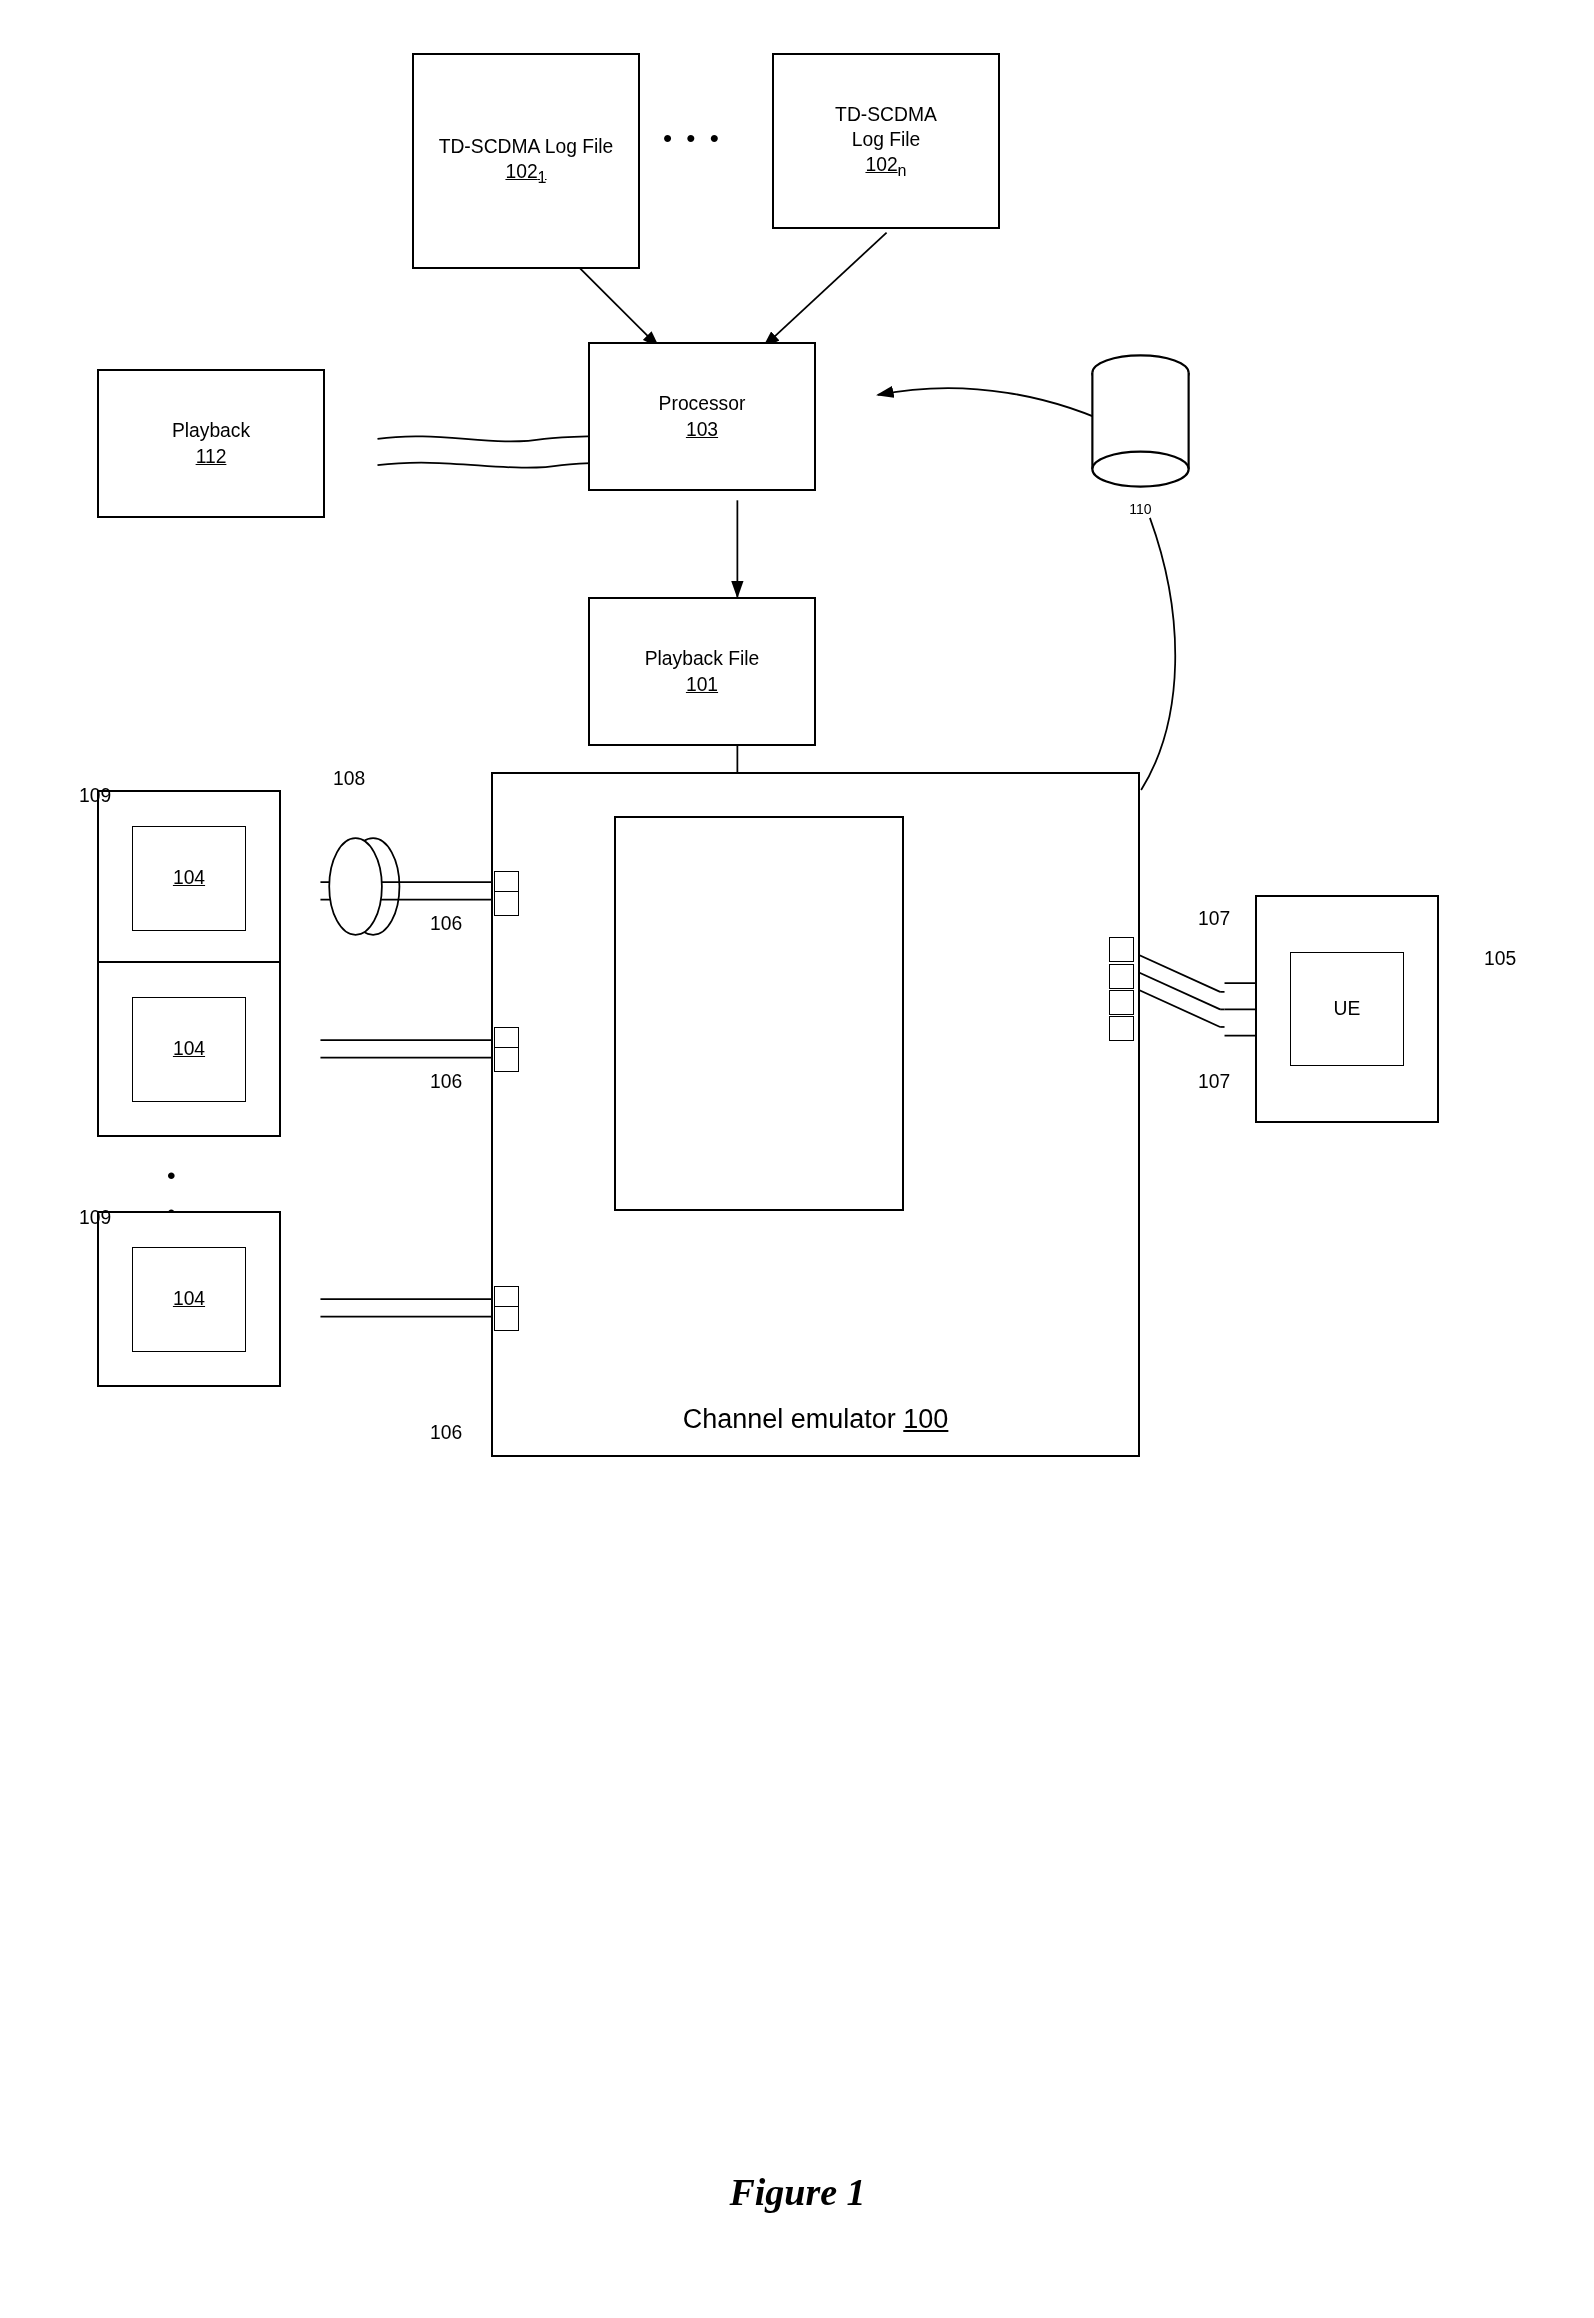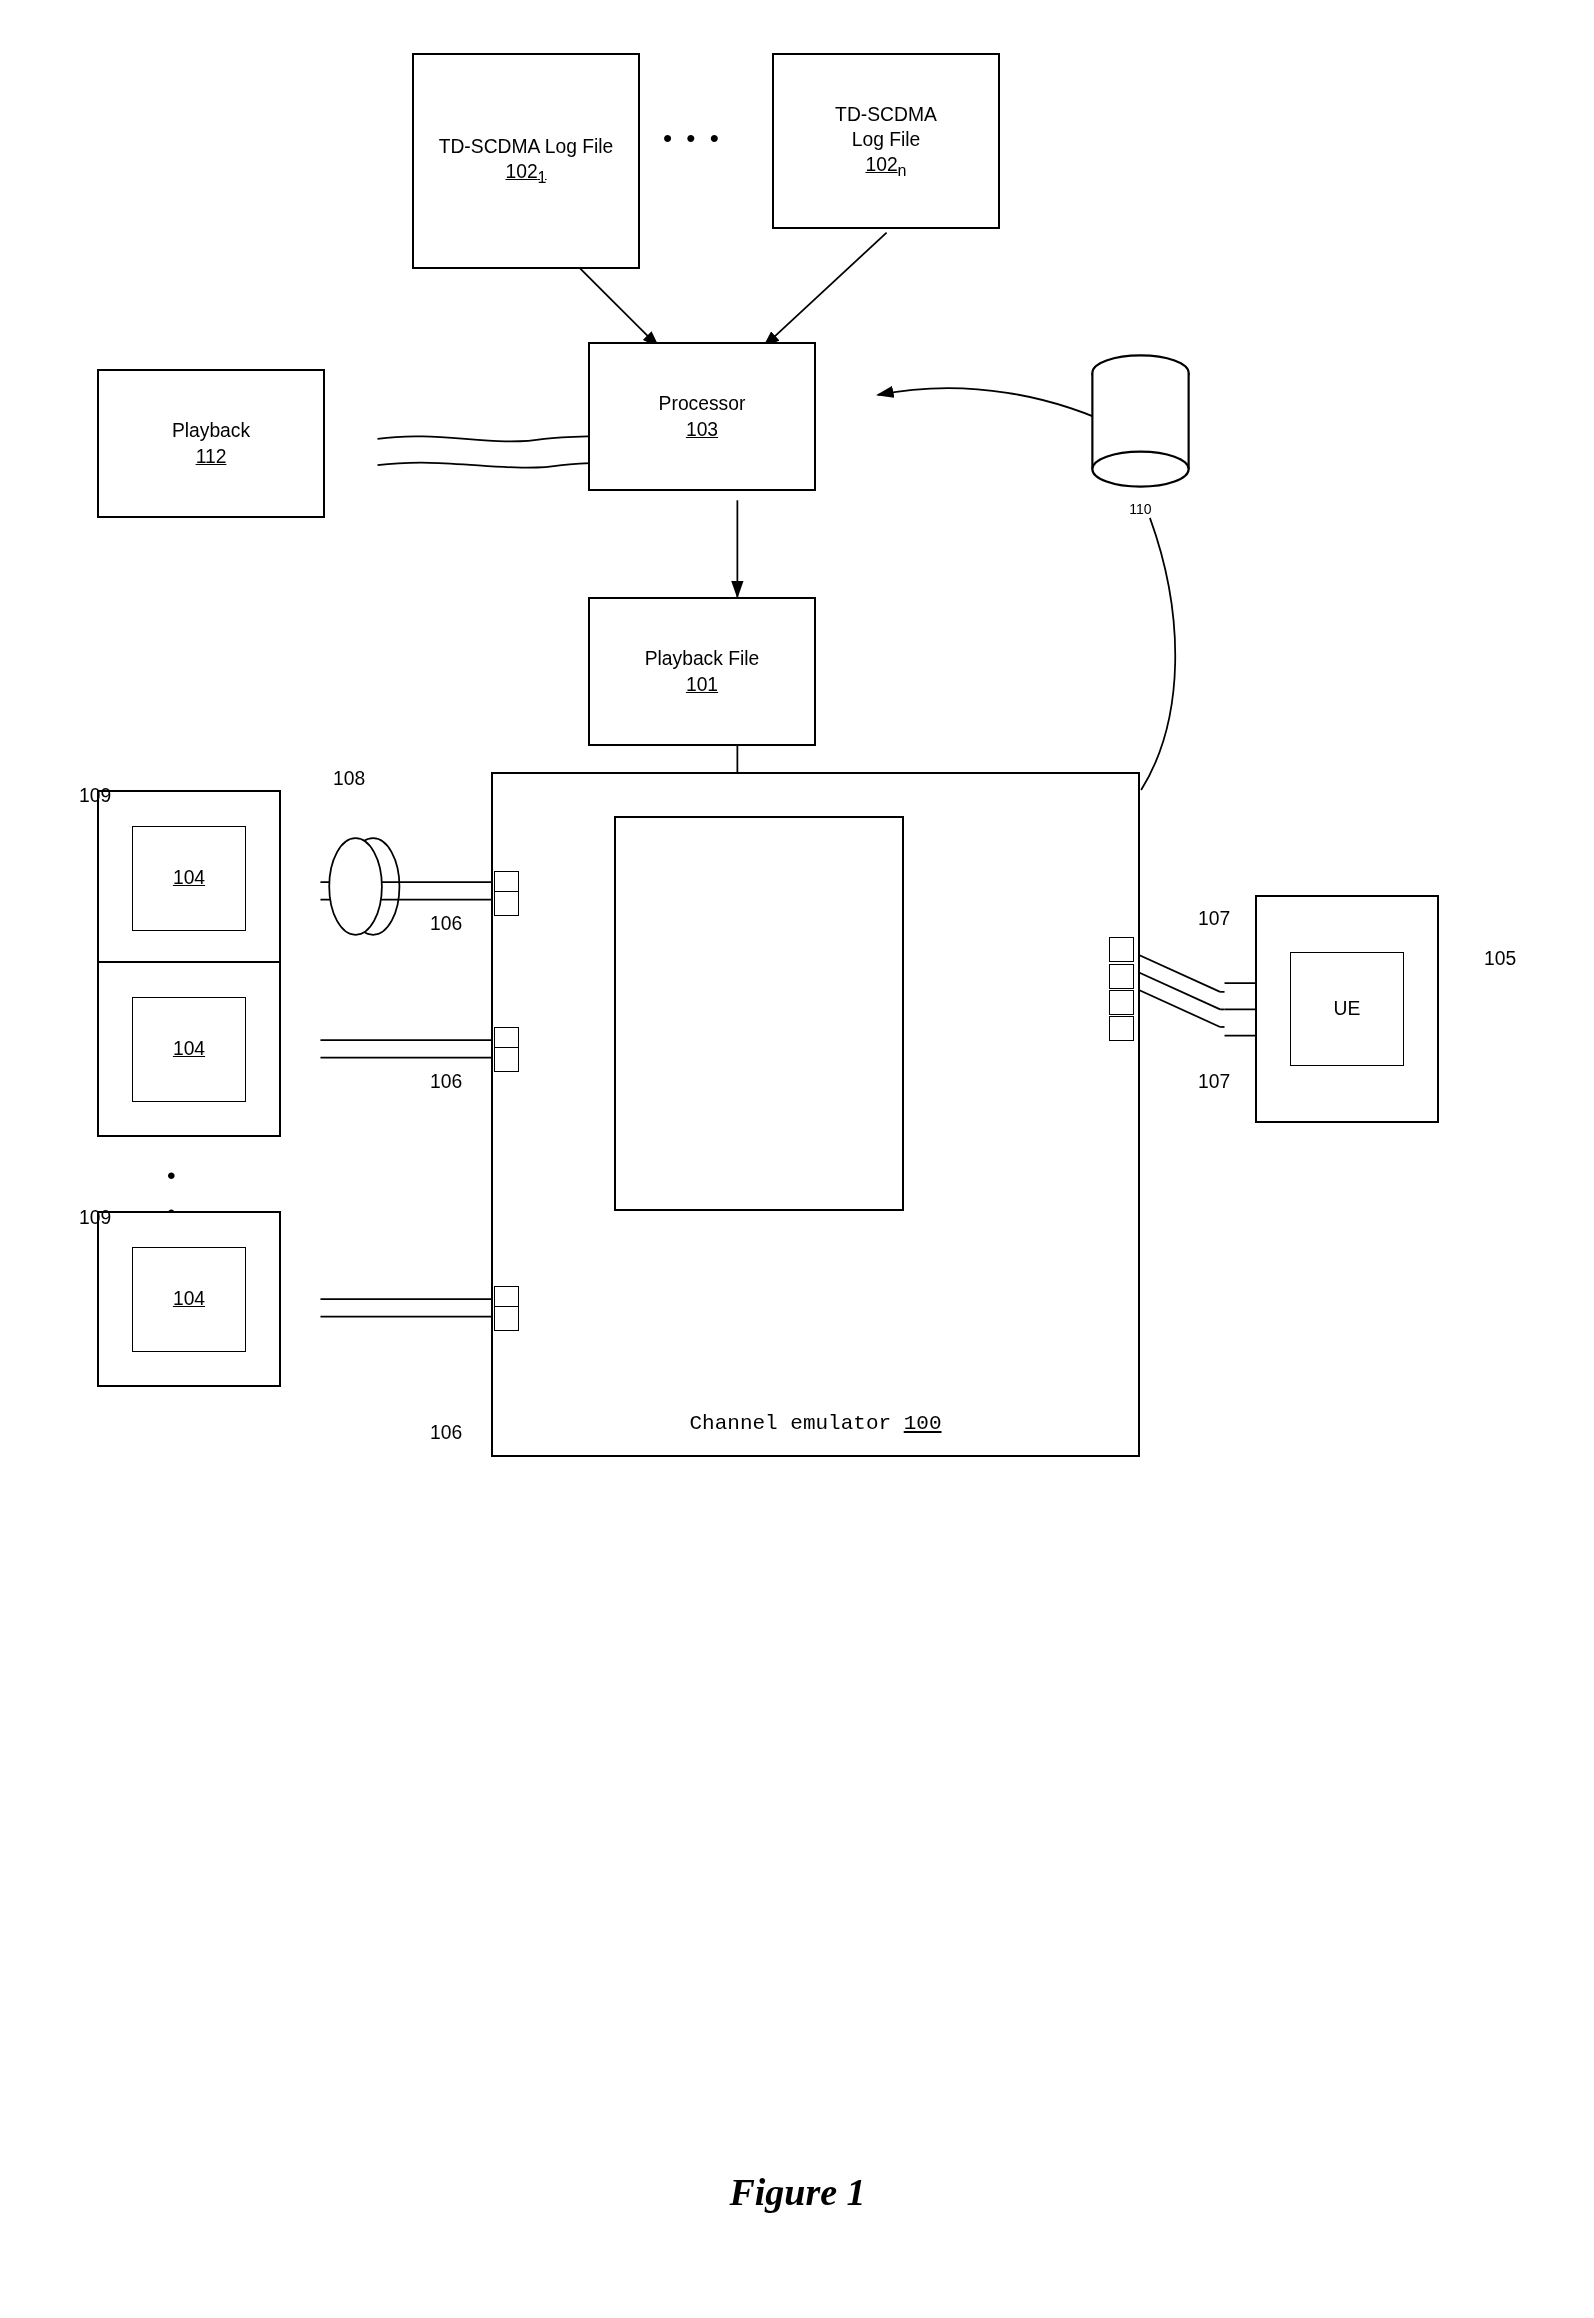--- a/index.html
+++ b/index.html
@@ -180,21 +180,21 @@
       <ellipse cx="60" cy="135" rx="55" ry="20" stroke="#000" stroke-width="2.5" fill="#fff"></ellipse>
     </svg>
     <div class="underline" style="position:absolute; bottom:-26px; left:50%; transform:translateX(-50%); font-size:14px;">110</div>
   </div>
 
   <div class="box" style="left:588px; top:597px; width:228px; height:149px;">
     <span>Playback File</span>
     <span class="underline">101</span>
   </div>
 
-  <div class="box" style="left:491px; top:772px; width:649px; height:685px; font-size:21px; justify-content:flex-end; padding-bottom:17.6px;font-family:Liberation Mono, monospace;">
+  <div class="box" style="left:491px; top:772px; width:649px; height:685px; font-size:27px; justify-content:flex-end; padding-bottom:17.6px;">
     <span>Channel emulator <span class="underline">100</span></span>
   </div>
 
   <div class="box" style="left:614px; top:816px; width:290px; height:395px; border-width:2.6px;">
   </div>
 
   <div class="box" style="left:494px; top:871px; width:24.6px; height:24.6px; border-width:1.8px;"></div>
   <div class="box" style="left:494px; top:891px; width:24.6px; height:24.6px; border-width:1.8px;"></div>
   <div class="box" style="left:494px; top:1027px; width:24.6px; height:24.6px; border-width:1.8px;"></div>
   <div class="box" style="left:494px; top:1047px; width:24.6px; height:24.6px; border-width:1.8px;"></div>

